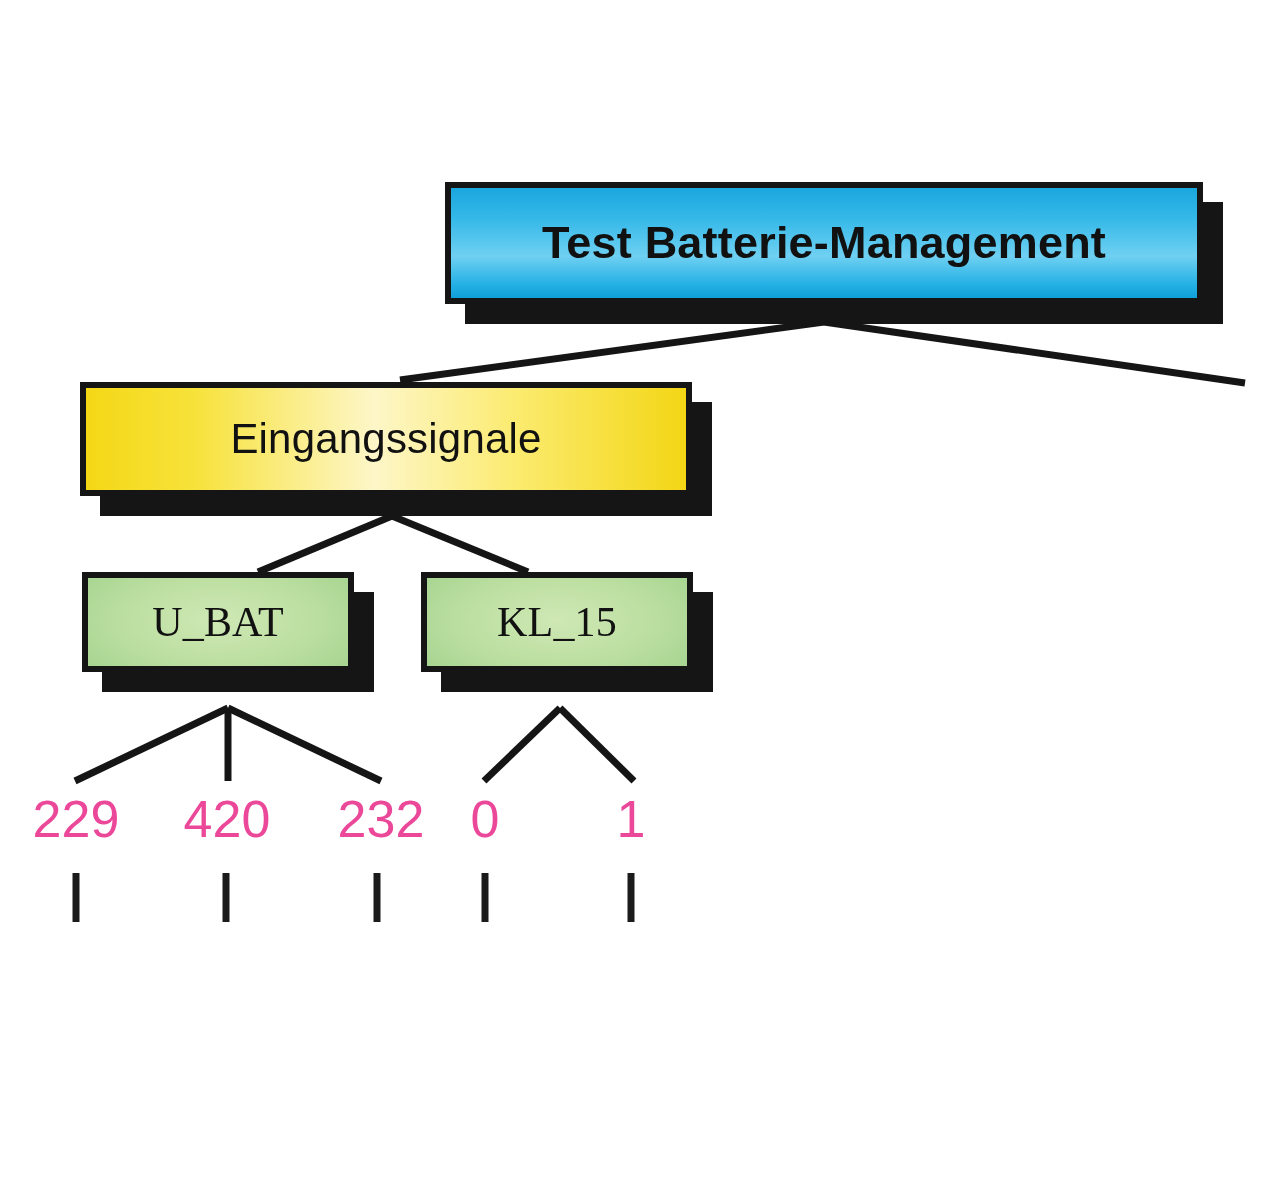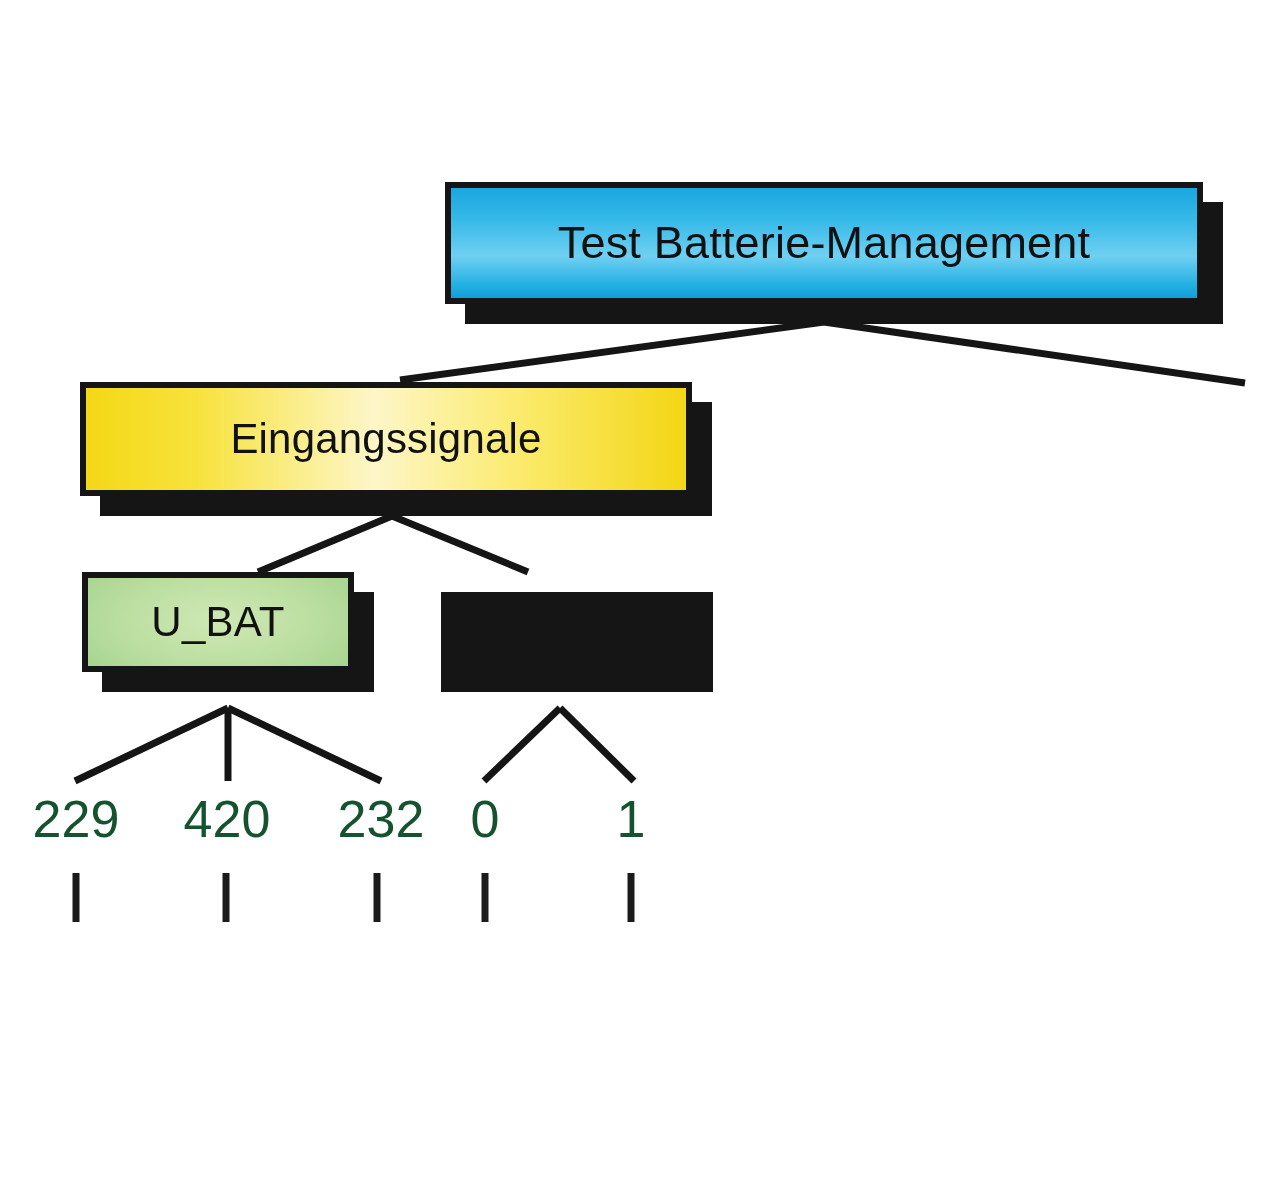--- a/index.html
+++ b/index.html
@@ -68,21 +68,21 @@
     height: 122px;
     background: linear-gradient(180deg,
                 #1aa6de 0%,
                 #35b9e8 28%,
                 #6fd0f2 62%,
                 #23b0e4 88%,
                 #0f9fd8 100%);
   }
   #root-node .node-label {
     font-size: 45px;
-    font-weight: 400;
+    font-weight: 700;
   }
   #root-shadow {
     left: 465px;
     top: 202px;
     width: 758px;
     height: 122px;
   }
 
   
   #input-node {
@@ -109,34 +109,35 @@
   }
 
   
   .leafbox {
     height: 100px;
     background: radial-gradient(ellipse 95% 130% at 50% 48%,
                 #cfe8b5 0%,
                 #bcdfa1 38%,
                 #9ed08a 78%,
                 #8fc87d 100%);
+    font-family: Liberation Serif, serif;
   }
   .leafbox .node-label {
     font-size: 42px;
     font-weight: 400;
   }
   #ubat-node  { left: 82px;  top: 572px; width: 272px; }
   #ubat-shadow{ left: 102px; top: 592px; width: 272px; height: 100px; }
   #kl15-node  { left: 421px; top: 572px; width: 272px; }
   #kl15-shadow{ left: 441px; top: 592px; width: 272px; height: 100px; }
 
   
   .value-label {
     position: absolute;
-    color: #14532d;
+    color: #ec4899;
     font-size: 52px;
     font-weight: 400;
     line-height: 1;
     text-align: center;
     z-index: 3;
     white-space: nowrap;
   }
 </style>
 </head>
 <body>
@@ -188,20 +189,23 @@
   </div>
 
   <div class="node" id="input-node">
     <span class="node-label">Eingangssignale</span>
   </div>
 
   <div class="node leafbox" id="ubat-node">
     <span class="node-label">U_BAT</span>
   </div>
 
+  <div class="node leafbox" id="kl15-node">
+    <span class="node-label">KL_15</span>
+  </div>
 
   <div class="value-label" style="left:24px;  top:793px; width:104px;">229</div>
   <div class="value-label" style="left:175px; top:793px; width:104px;">420</div>
   <div class="value-label" style="left:329px; top:793px; width:104px;">232</div>
   <div class="value-label" style="left:455px; top:793px; width:60px;">0</div>
   <div class="value-label" style="left:601px; top:793px; width:60px;">1</div>
 
 </div>
 
 </body></html>

